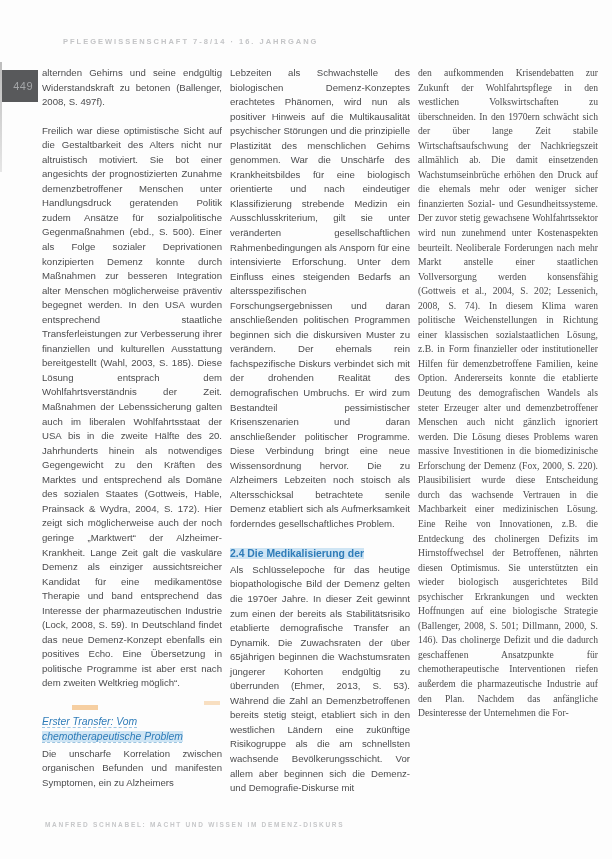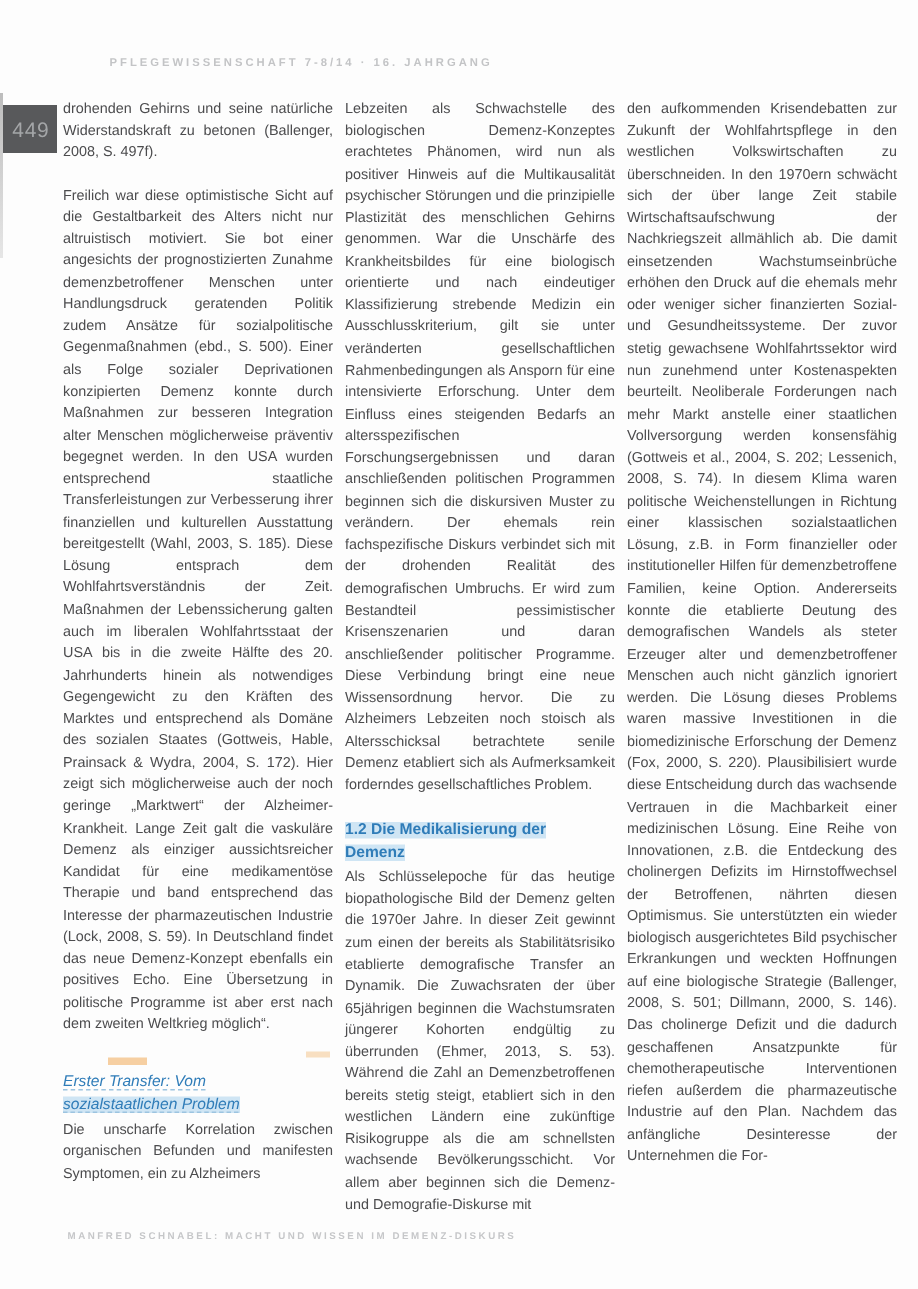--- a/index.html
+++ b/index.html
@@ -7,47 +7,47 @@
   body {
     font-family:"Liberation Sans", sans-serif;
     background:#fdfdfd;
     position:relative;
     overflow:hidden;
     color:#4c4c4e;
   }
   .page { position:absolute; inset:0; background:#fdfdfd; }
 
   .journal-header {
-    position:absolute; left:73px; top:37px;
+    position:absolute; left:63px; top:37px;
     font-size:7.5px; font-weight:bold; letter-spacing:2px;
     text-transform:uppercase; color:#c3c4c6; white-space:nowrap;
   }
 
   .page-badge {
     position:absolute; left:2px; top:70px; width:36px; height:32px;
     background:#58595b; color:#a4a6a8;
-    font-size:14px; letter-spacing:.5px;
+    font-size:11px; letter-spacing:.5px;
     display:flex; align-items:center; justify-content:flex-end;
     padding-right:5px;
   }
   .edge-strip {
     position:absolute; left:0; top:62px; width:2px; height:110px;
     background:linear-gradient(#bdbdbd,#e6e6e6);
   }
 
   .columns {
     position:absolute; left:42px; top:66px; width:556px;
     display:flex;
   }
   .col {
     width:180px; margin-right:8px;
     font-size:9.6px; line-height:14.55px;
     text-align:justify; color:#4c4c4e;
   }
-  .col:last-child { margin-right:0; }
+  .col:last-child { margin-right:0;font-family:Liberation Serif, serif; }
   .para { margin-bottom:14px; }
   .para:last-child { margin-bottom:0; }
 
   .section-heading { margin-bottom:2px; }
   .section-heading .hline {
     display:block; font-size:10.4px; line-height:15.4px;
     color:#2f7cb8;
   }
   .section-heading.bold .hline { font-weight:700; }
   .hline.dashed { text-decoration:underline dashed #9cc4e0 1px; text-underline-offset:2px;font-style:italic; }
@@ -76,35 +76,34 @@
 <div class="page">
 
   <div class="journal-header">pflegewissenschaft 7-8/14 · 16. Jahrgang</div>
 
   <div class="edge-strip"></div>
   <div class="page-badge">449</div>
 
   <div class="columns">
 
     <div class="col">
-      <div class="para">drohenden Gehirns und seine natürliche Widerstandskraft zu betonen (Ballenger, 2008, S. 497f).</div>
+      <div class="para">alternden Gehirns und seine endgültig Widerstandskraft zu betonen (Ballenger, 2008, S. 497f).</div>
       <div class="para">Freilich war diese optimistische Sicht auf die Gestaltbarkeit des Alters nicht nur altruistisch motiviert. Sie bot einer angesichts der prognostizierten Zunahme demenzbetroffener Menschen unter Handlungsdruck geratenden Politik zudem Ansätze für sozialpolitische Gegenmaßnahmen (ebd., S. 500). Einer als Folge sozialer Deprivationen konzipierten Demenz konnte durch Maßnahmen zur besseren Integration alter Menschen möglicherweise präventiv begegnet werden. In den USA wurden entsprechend staatliche Transferleistungen zur Verbesserung ihrer finanziellen und kulturellen Ausstattung bereitgestellt (Wahl, 2003, S. 185). Diese Lösung entsprach dem Wohlfahrtsverständnis der Zeit. Maßnahmen der Lebenssicherung galten auch im liberalen Wohlfahrtsstaat der USA bis in die zweite Hälfte des 20. Jahrhunderts hinein als notwendiges Gegengewicht zu den Kräften des Marktes und entsprechend als Domäne des sozialen Staates (Gottweis, Hable, Prainsack &amp; Wydra, 2004, S. 172). Hier zeigt sich möglicherweise auch der noch geringe „Marktwert“ der Alzheimer-Krankheit. Lange Zeit galt die vaskuläre Demenz als einziger aussichtsreicher Kandidat für eine medikamentöse Therapie und band entsprechend das Interesse der pharmazeutischen Industrie (Lock, 2008, S. 59). In Deutschland findet das neue Demenz-Konzept ebenfalls ein positives Echo. Eine Übersetzung in politische Programme ist aber erst nach dem zweiten Weltkrieg möglich“.</div>
       <div class="orange-mark"></div>
       <div class="section-heading">
         <span class="hline dashed">Erster Transfer: Vom</span>
-        <span class="hline dashed"><span class="hl-bg">sozialstaatlichen Problem</span></span>
+        <span class="hline dashed"><span class="hl-bg">chemotherapeutische Problem</span></span>
       </div>
       <div class="para">Die unscharfe Korrelation zwischen organischen Befunden und manifesten Symptomen, ein zu Alzheimers</div>
     </div>
 
     <div class="col">
       <div class="para">Lebzeiten als Schwachstelle des biologischen Demenz-Konzeptes erachtetes Phänomen, wird nun als positiver Hinweis auf die Multikausalität psychischer Störungen und die prinzipielle Plastizität des menschlichen Gehirns genommen. War die Unschärfe des Krankheitsbildes für eine biologisch orientierte und nach eindeutiger Klassifizierung strebende Medizin ein Ausschlusskriterium, gilt sie unter veränderten gesellschaftlichen Rahmenbedingungen als Ansporn für eine intensivierte Erforschung. Unter dem Einfluss eines steigenden Bedarfs an altersspezifischen Forschungsergebnissen und daran anschließenden politischen Programmen beginnen sich die diskursiven Muster zu verändern. Der ehemals rein fachspezifische Diskurs verbindet sich mit der drohenden Realität des demografischen Umbruchs. Er wird zum Bestandteil pessimistischer Krisenszenarien und daran anschließender politischer Programme. Diese Verbindung bringt eine neue Wissensordnung hervor. Die zu Alzheimers Lebzeiten noch stoisch als Altersschicksal betrachtete senile Demenz etabliert sich als Aufmerksamkeit forderndes gesellschaftliches Problem.</div>
       <div class="section-heading bold">
-        <span class="hline"><span class="hl-bg">1.2 Die Medikalisierung der</span></span>
-        <span class="hline"><span class="hl-bg">Demenz</span></span>
+        <span class="hline"><span class="hl-bg">2.4 Die Medikalisierung der</span></span>
       </div>
       <div class="para">Als Schlüsselepoche für das heutige biopathologische Bild der Demenz gelten die 1970er Jahre. In dieser Zeit gewinnt zum einen der bereits als Stabilitätsrisiko etablierte demografische Transfer an Dynamik. Die Zuwachsraten der über 65jährigen beginnen die Wachstumsraten jüngerer Kohorten endgültig zu überrunden (Ehmer, 2013, S. 53). Während die Zahl an Demenzbetroffenen bereits stetig steigt, etabliert sich in den westlichen Ländern eine zukünftige Risikogruppe als die am schnellsten wachsende Bevölkerungsschicht. Vor allem aber beginnen sich die Demenz- und Demografie-Diskurse mit</div>
     </div>
 
     <div class="col">
       <div class="para">den aufkommenden Krisendebatten zur Zukunft der Wohlfahrtspflege in den westlichen Volkswirtschaften zu überschneiden. In den 1970ern schwächt sich der über lange Zeit stabile Wirtschaftsaufschwung der Nachkriegszeit allmählich ab. Die damit einsetzenden Wachstumseinbrüche erhöhen den Druck auf die ehemals mehr oder weniger sicher finanzierten Sozial- und Gesundheitssysteme. Der zuvor stetig gewachsene Wohlfahrtssektor wird nun zunehmend unter Kostenaspekten beurteilt. Neoliberale Forderungen nach mehr Markt anstelle einer staatlichen Vollversorgung werden konsensfähig (Gottweis et al., 2004, S. 202; Lessenich, 2008, S. 74). In diesem Klima waren politische Weichenstellungen in Richtung einer klassischen sozialstaatlichen Lösung, z.B. in Form finanzieller oder institutioneller Hilfen für demenzbetroffene Familien, keine Option. Andererseits konnte die etablierte Deutung des demografischen Wandels als steter Erzeuger alter und demenzbetroffener Menschen auch nicht gänzlich ignoriert werden. Die Lösung dieses Problems waren massive Investitionen in die biomedizinische Erforschung der Demenz (Fox, 2000, S. 220). Plausibilisiert wurde diese Entscheidung durch das wachsende Vertrauen in die Machbarkeit einer medizinischen Lösung. Eine Reihe von Innovationen, z.B. die Entdeckung des cholinergen Defizits im Hirnstoffwechsel der Betroffenen, nährten diesen Optimismus. Sie unterstützten ein wieder biologisch ausgerichtetes Bild psychischer Erkrankungen und weckten Hoffnungen auf eine biologische Strategie (Ballenger, 2008, S. 501; Dillmann, 2000, S. 146). Das cholinerge Defizit und die dadurch geschaffenen Ansatzpunkte für chemotherapeutische Interventionen riefen außerdem die pharmazeutische Industrie auf den Plan. Nachdem das anfängliche Desinteresse der Unternehmen die For-</div>
     </div>
 
   </div>
 

